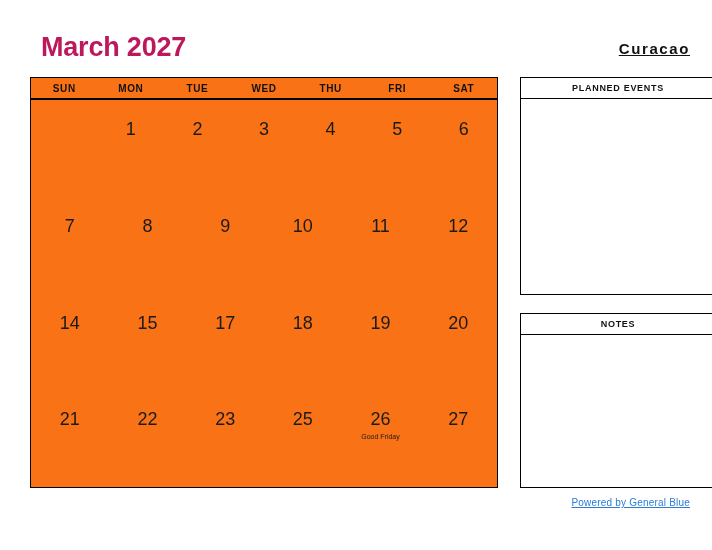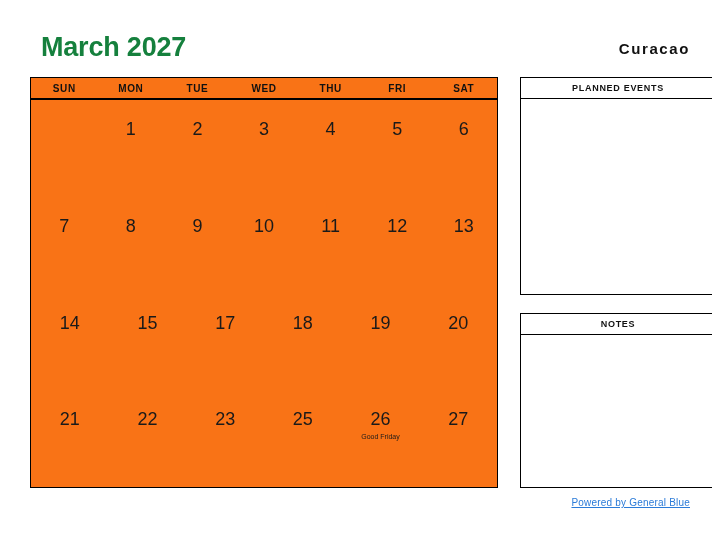--- a/index.html
+++ b/index.html
@@ -17,32 +17,33 @@
   }
 
   
   #page-title {
     position: absolute;
     left: 41px;
     top: 34px;
     font-size: 27px;
     font-weight: bold;
     letter-spacing: -0.2px;
-    color: #15803d;
+    color: #be185d;
     line-height: 1;
   }
   #region-label {
     position: absolute;
     right: 22px;
     top: 41px;
     font-size: 15px;
     font-weight: bold;
     letter-spacing: 1.6px;
     color: #111111;
     line-height: 1;
+    text-decoration: underline;
   }
 
   
   #calendar {
     position: absolute;
     left: 30px;
     top: 77px;
     width: 468px;
     height: 411px;
     border: 1px solid #000000;
@@ -197,23 +198,20 @@
         </div>
         <div class="day-cell">
           <div class="day-number">10</div>
         </div>
         <div class="day-cell">
           <div class="day-number">11</div>
         </div>
         <div class="day-cell">
           <div class="day-number">12</div>
         </div>
-        <div class="day-cell">
-          <div class="day-number">13</div>
-        </div>
       </div>
       <div class="week-row">
         <div class="day-cell">
           <div class="day-number">14</div>
         </div>
         <div class="day-cell">
           <div class="day-number">15</div>
         </div>
         <div class="day-cell">
           <div class="day-number">17</div>

